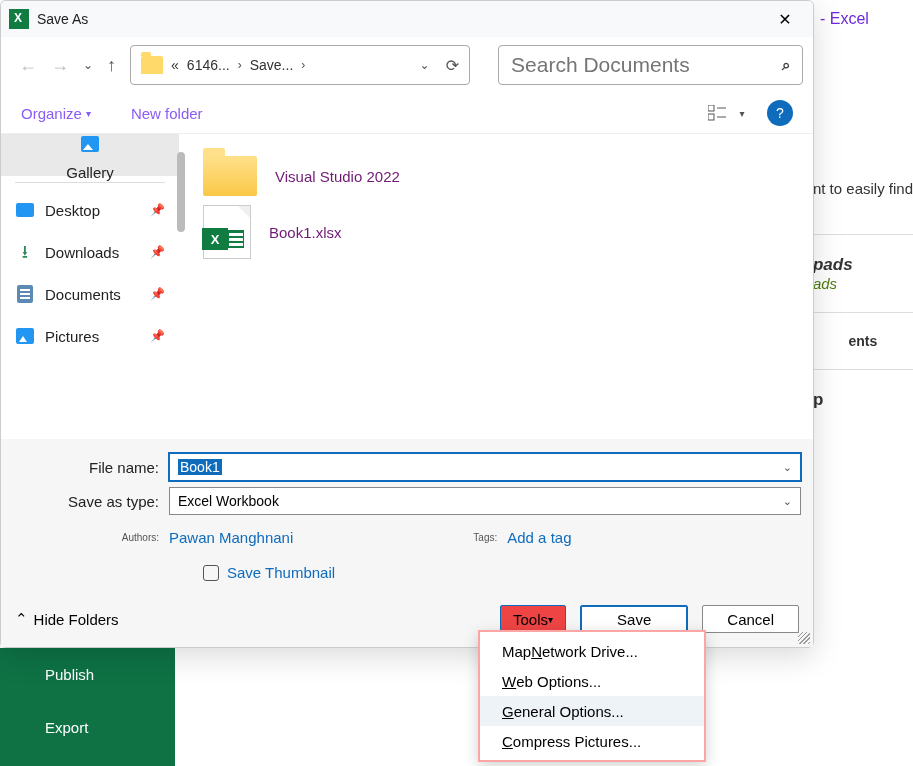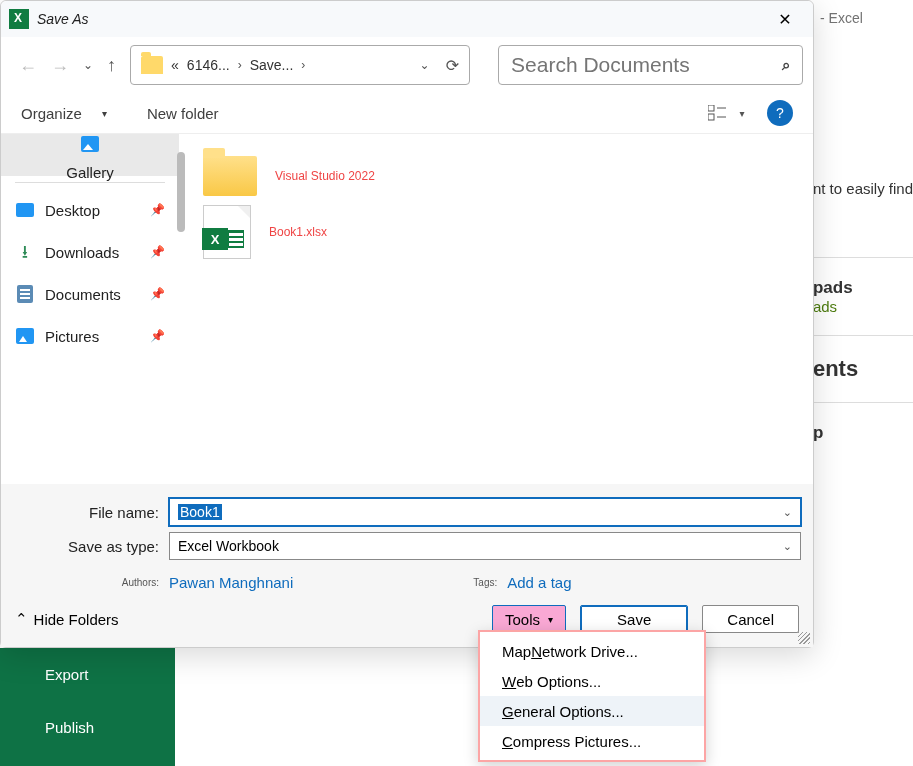--- a/index.html
+++ b/index.html
@@ -1,51 +1,51 @@
 <!DOCTYPE html>
 <html><head>
 <meta charset="utf-8">
 <style>
 * { box-sizing: border-box; margin: 0; padding: 0; font-family: "Segoe UI", Tahoma, sans-serif; }
 body { background: #ffffff; width: 913px; height: 766px; position: relative; overflow: hidden; font-size: 14px; color: #000; }
 
 
 .bg-excel { position: absolute; top: 0; left: 0; right: 0; bottom: 0; background: #fff; }
-.bg-title { position: absolute; top: 10px; left: 820px; color: #737373; font-size: 14px; }
+.bg-title { position: absolute; top: 10px; left: 820px; color: #6d28d9; font-size: 16px; }
 .bg-right { position: absolute; right: 0; top: 180px; color: #333; font-size: 15px; text-align: left; }
 .bg-item { padding: 20px 0 20px 10px; border-top: 1px solid #ddd; width: 110px; }
 .bg-green { position: absolute; left: 0; top: 648px; width: 175px; height: 120px; background: #0e7245; color: #fff; }
 .bg-green div { padding: 18px 0 18px 45px; font-size: 15px; }
 
 
 .dialog { position: absolute; top: 0; left: 0; width: 814px; height: 648px; background: #fff; border: 1px solid #ccc; border-radius: 6px; box-shadow: 0 8px 30px rgba(0,0,0,0.15); display: flex; flex-direction: column; }
 
 .titlebar { height: 36px; display: flex; align-items: center; padding: 0 8px; background: #f7f9fb; border-radius: 6px 6px 0 0; }
 .app-icon { width: 20px; height: 20px; margin-right: 8px; background: #107c41; position: relative; }
 .app-icon::after { content: "X"; color: #fff; font-weight: bold; font-size: 12px; position: absolute; top: 2px; left: 5px; }
-.title-text { font-size: 14px; color: #222; flex: 1; font-style: italic; }
+.title-text { font-size: 14px; color: #222; flex: 1; }
 .close-btn { width: 40px; height: 30px; display: flex; align-items: center; justify-content: center; cursor: pointer; font-size: 16px; }
 
 .navbar { height: 56px; display: flex; align-items: center; padding: 0 18px; gap: 14px; }
 .nav-arrow { width: 24px; height: 24px; display: flex; align-items: center; justify-content: center; color: #555; cursor: pointer; font-size: 18px; }
 .nav-arrow.disabled { color: #bbb; cursor: default; }
 .addr-box { flex: 0 0 340px; height: 40px; border: 1px solid #aaa; border-radius: 4px; display: flex; align-items: center; padding: 0 10px; gap: 8px; background: #fff; }
 .folder-mini { width: 22px; height: 18px; background: #ffd96a; border-radius: 2px 2px 0 0; position: relative; }
 .folder-mini::before { content: ""; position: absolute; top: -4px; left: 0; width: 10px; height: 4px; background: #ffd96a; border-radius: 2px 2px 0 0; }
 .crumb { color: #333; font-size: 14px; }
 .crumb-sep { color: #555; font-size: 12px; }
 .addr-box .spacer { flex: 1; }
 .addr-chev { color: #555; font-size: 12px; }
 .refresh { color: #555; font-size: 16px; margin-left: 8px; }
 .search-box { flex: 1; height: 40px; border: 1px solid #aaa; border-radius: 4px; display: flex; align-items: center; padding: 0 12px; margin-left: 14px; background: #fff; }
 .search-box input { border: none; outline: none; flex: 1; font-size: 21px; color: #333; background: transparent; }
 .search-glyph { color: #444; font-size: 15px; font-weight: bold; }
 
 .toolbar { height: 40px; display: flex; align-items: center; padding: 0 20px; }
-.link-btn { color: #404040; font-size: 15px; cursor: pointer; display: flex; align-items: center; gap: 20px; }
+.link-btn { color: #8b5cf6; font-size: 15px; cursor: pointer; display: flex; align-items: center; gap: 4px; }
 .toolbar .spacer { flex: 1; }
 .view-btn { width: 36px; height: 28px; display: flex; align-items: center; justify-content: center; color: #555; cursor: pointer; }
 .help-btn { width: 26px; height: 26px; border-radius: 50%; background: #0f6cbd; color: #fff; display: flex; align-items: center; justify-content: center; font-size: 14px; margin-left: 18px; cursor: pointer; }
 
 .body-row { flex: 1; display: flex; min-height: 0; border-top: 1px solid #eee; }
 .sidebar { width: 178px; background: #fff; position: relative; }
 .side-item { height: 42px; display: flex; align-items: center; padding: 0 14px; gap: 10px; cursor: pointer; font-size: 15px; color: #222; }
 .side-item.active { background: #e9e9e9; flex-direction: column; }
 .side-sep { height: 1px; background: #ddd; margin: 6px 14px; }
 .pin { margin-left: auto; color: #888; font-size: 12px; }
@@ -61,71 +61,71 @@
 .scroll-thumb { position: absolute; right: -6px; top: 18px; width: 8px; height: 80px; background: #bbb; border-radius: 4px; }
 
 .file-area { flex: 1; padding: 14px 10px; overflow: auto; }
 .file-row { display: flex; align-items: center; height: 56px; gap: 18px; padding-left: 14px; cursor: pointer; }
 .folder-icon { width: 54px; height: 40px; background: linear-gradient(#ffe08a,#f9c846); border-radius: 2px; position: relative; }
 .folder-icon::before { content: ""; position: absolute; top: -8px; left: 0; width: 22px; height: 10px; background: #ffe08a; border-radius: 2px 2px 0 0; }
 .xlsx-icon { width: 48px; height: 54px; background: #fff; border: 1px solid #ccc; position: relative; }
 .xlsx-icon::before { content: ""; position: absolute; top: 0; right: 0; border-top: 12px solid #f0f0f0; border-left: 12px solid transparent; }
 .xlsx-badge { position: absolute; left: -2px; top: 22px; width: 26px; height: 22px; background: #107c41; color: #fff; font-size: 13px; font-weight: bold; display: flex; align-items: center; justify-content: center; }
 .xlsx-grid { position: absolute; right: 6px; top: 24px; width: 16px; height: 18px; background: repeating-linear-gradient(#107c41 0 2px, transparent 2px 5px); border: 1px solid #107c41; }
-.file-label { font-size: 12px; color: #ef4444; }
+.file-label { font-size: 15px; color: #701a75; }
 
 .bottom-panel { background: #f6f6f6; padding: 14px 12px 4px 12px; }
 .form-row { display: flex; align-items: center; margin-bottom: 6px; }
 .form-label { width: 156px; text-align: right; padding-right: 10px; font-size: 15px; color: #222; }
 .combo { flex: 1; height: 28px; border: 1px solid #888; background: #fff; display: flex; align-items: center; padding: 0 8px; position: relative; }
 .combo.focused { border: 1px solid #0f6cbd; box-shadow: 0 0 0 1px #0f6cbd; }
 .combo .sel { background: #0f6cbd; color: #fff; padding: 0 2px; }
 .combo .caret { position: absolute; right: 8px; color: #555; font-size: 11px; }
 .meta-row { display: flex; align-items: center; padding: 8px 0 0 0; }
 .meta-label { width: 156px; text-align: right; padding-right: 10px; font-size: 10px; color: #555; }
 .meta-val { color: #0f6cbd; cursor: pointer; font-size: 15px; }
 .meta-gap { width: 160px; }
 .thumb-row { display: flex; align-items: center; padding: 18px 0 10px 190px; gap: 8px; }
 .checkbox { width: 16px; height: 16px; border: 1.5px solid #555; border-radius: 3px; cursor: pointer; }
 
 .footer { background: #f6f6f6; padding: 10px 14px 14px 14px; display: flex; align-items: center; position: relative; }
 .hide-folders { display: flex; align-items: center; gap: 6px; cursor: pointer; font-size: 15px; }
 .footer .spacer { flex: 1; }
 .btn { height: 28px; padding: 0 24px; border: 1px solid #888; background: #fff; font-size: 15px; cursor: pointer; margin-left: 14px; display: flex; align-items: center; border-radius: 2px; }
-.btn.tools { background: #f9a8d4; border: 1px solid #0f6cbd; padding: 0 12px; gap: 8px; }
+.btn.tools { background: #ef4444; border: 1px solid #0f6cbd; padding: 0 12px; }
 .btn.save { border: 1px solid #0f6cbd; box-shadow: 0 0 0 1px #0f6cbd inset; padding: 0 36px; }
 .resize-grip { position: absolute; right: 3px; bottom: 3px; width: 12px; height: 12px; background: repeating-linear-gradient(135deg, #999 0 1px, transparent 1px 3px); }
 
 
 .tools-menu { position: absolute; left: 478px; top: 630px; width: 228px; background: #fff; border: 2px solid #fca5a5; box-shadow: 0 4px 14px rgba(0,0,0,0.18); padding: 4px 0; z-index: 100; }
 .menu-item { height: 30px; display: flex; align-items: center; padding: 0 22px; font-size: 15px; cursor: pointer; }
 .menu-item.hover { background: #eef3f8; }
 .menu-item .ul { text-decoration: underline; }
 </style>
 </head>
 <body>
 
 <div class="bg-excel">
   <div class="bg-title">- Excel</div>
   <div class="bg-right">
     <div style="padding-left:10px;">nt to easily find</div>
-    <div class="bg-item" style="margin-top:60px;">
+    <div class="bg-item" style="margin-top:37px;font-style:italic;">
       <div style="font-weight:600;font-size:17px;">pads</div>
       <div style="color:#4d7c0f;">ads</div>
     </div>
     <div class="bg-item">
-        <div style="font-weight:600;font-size:22px;">ents</div>
+        <div style="font-weight:600;font-size:14px;text-align:center;">ents</div>
       </div>
     <div class="bg-item">
         <div style="font-weight:600;font-size:17px;">p</div>
       </div>
   </div>
   <div class="bg-green">
+    <div>Publish</div>
     <div>Export</div>
-    <div>Publish</div>
   </div>
 </div>
 
 <div class="dialog">
 
   <div class="titlebar">
     <div class="app-icon"></div>
     <div class="title-text">Save As</div>
     <div class="close-btn">✕</div>
   </div>
@@ -241,20 +241,24 @@
         <span class="caret">⌄</span>
       </div>
     </div>
     <div class="meta-row">
       <div class="meta-label">Authors:</div>
       <div class="meta-val">Pawan Manghnani</div>
       <div class="meta-gap"></div>
       <div class="meta-label" style="width:54px;">Tags:</div>
       <div class="meta-val">Add a tag</div>
     </div>
+    <div class="thumb-row">
+      <div class="checkbox"></div>
+      <span class="meta-val" style="cursor:pointer;">Save Thumbnail</span>
+    </div>
   </div>
 
   <div class="footer">
     <div class="hide-folders">
       <span>⌃</span>
       <span>Hide Folders</span>
     </div>
     <div class="spacer"></div>
     <div class="btn tools">
       <span>Tools</span>

